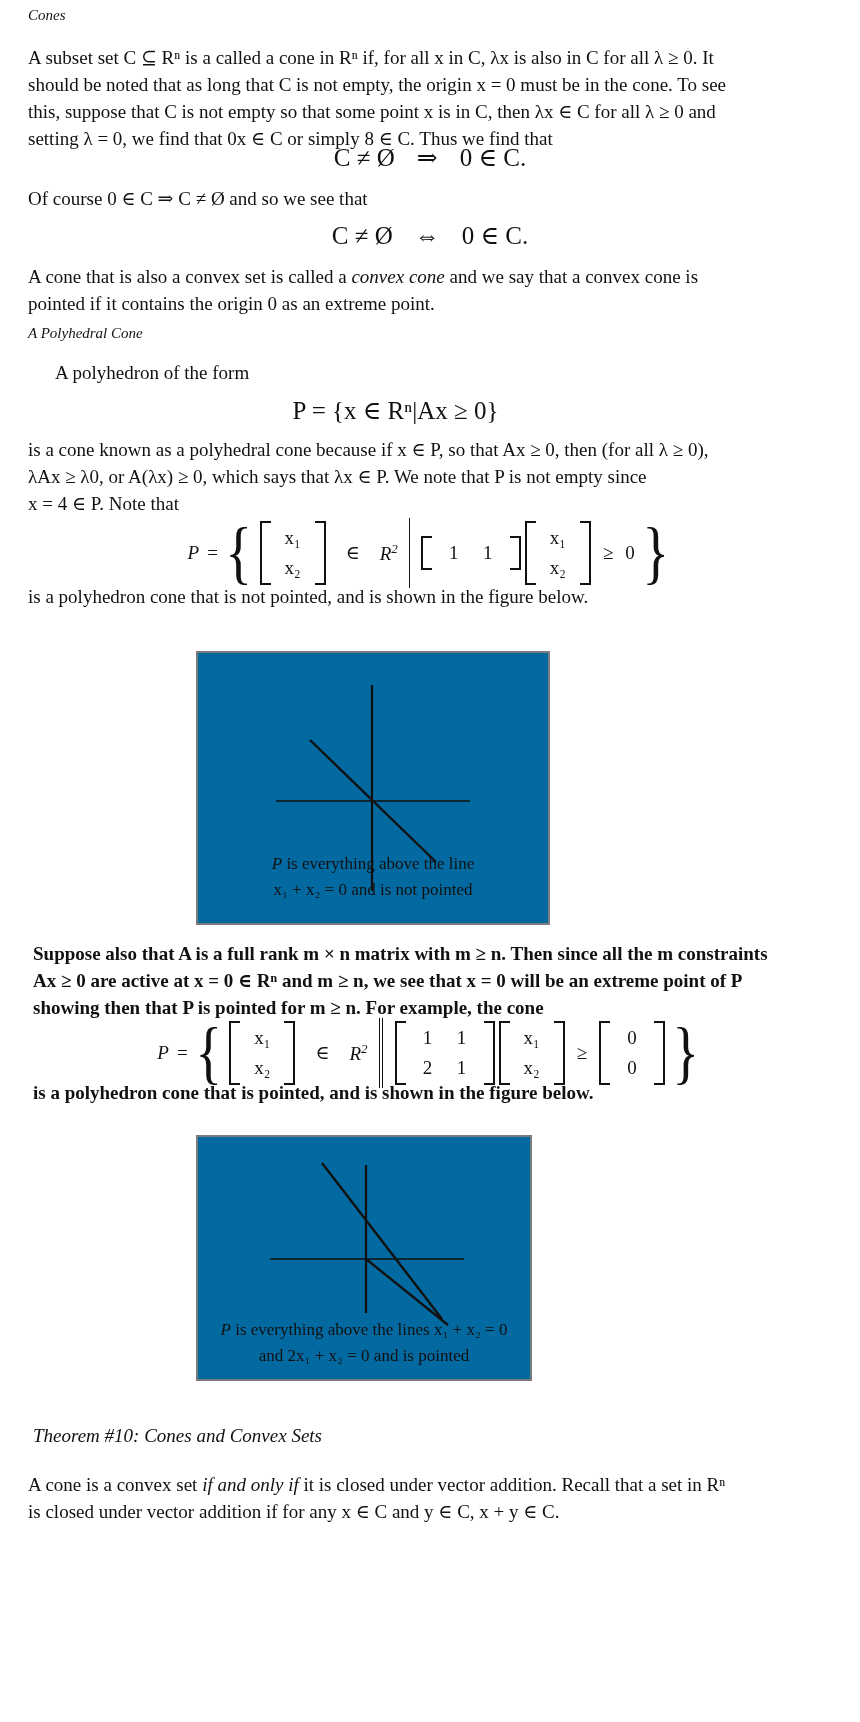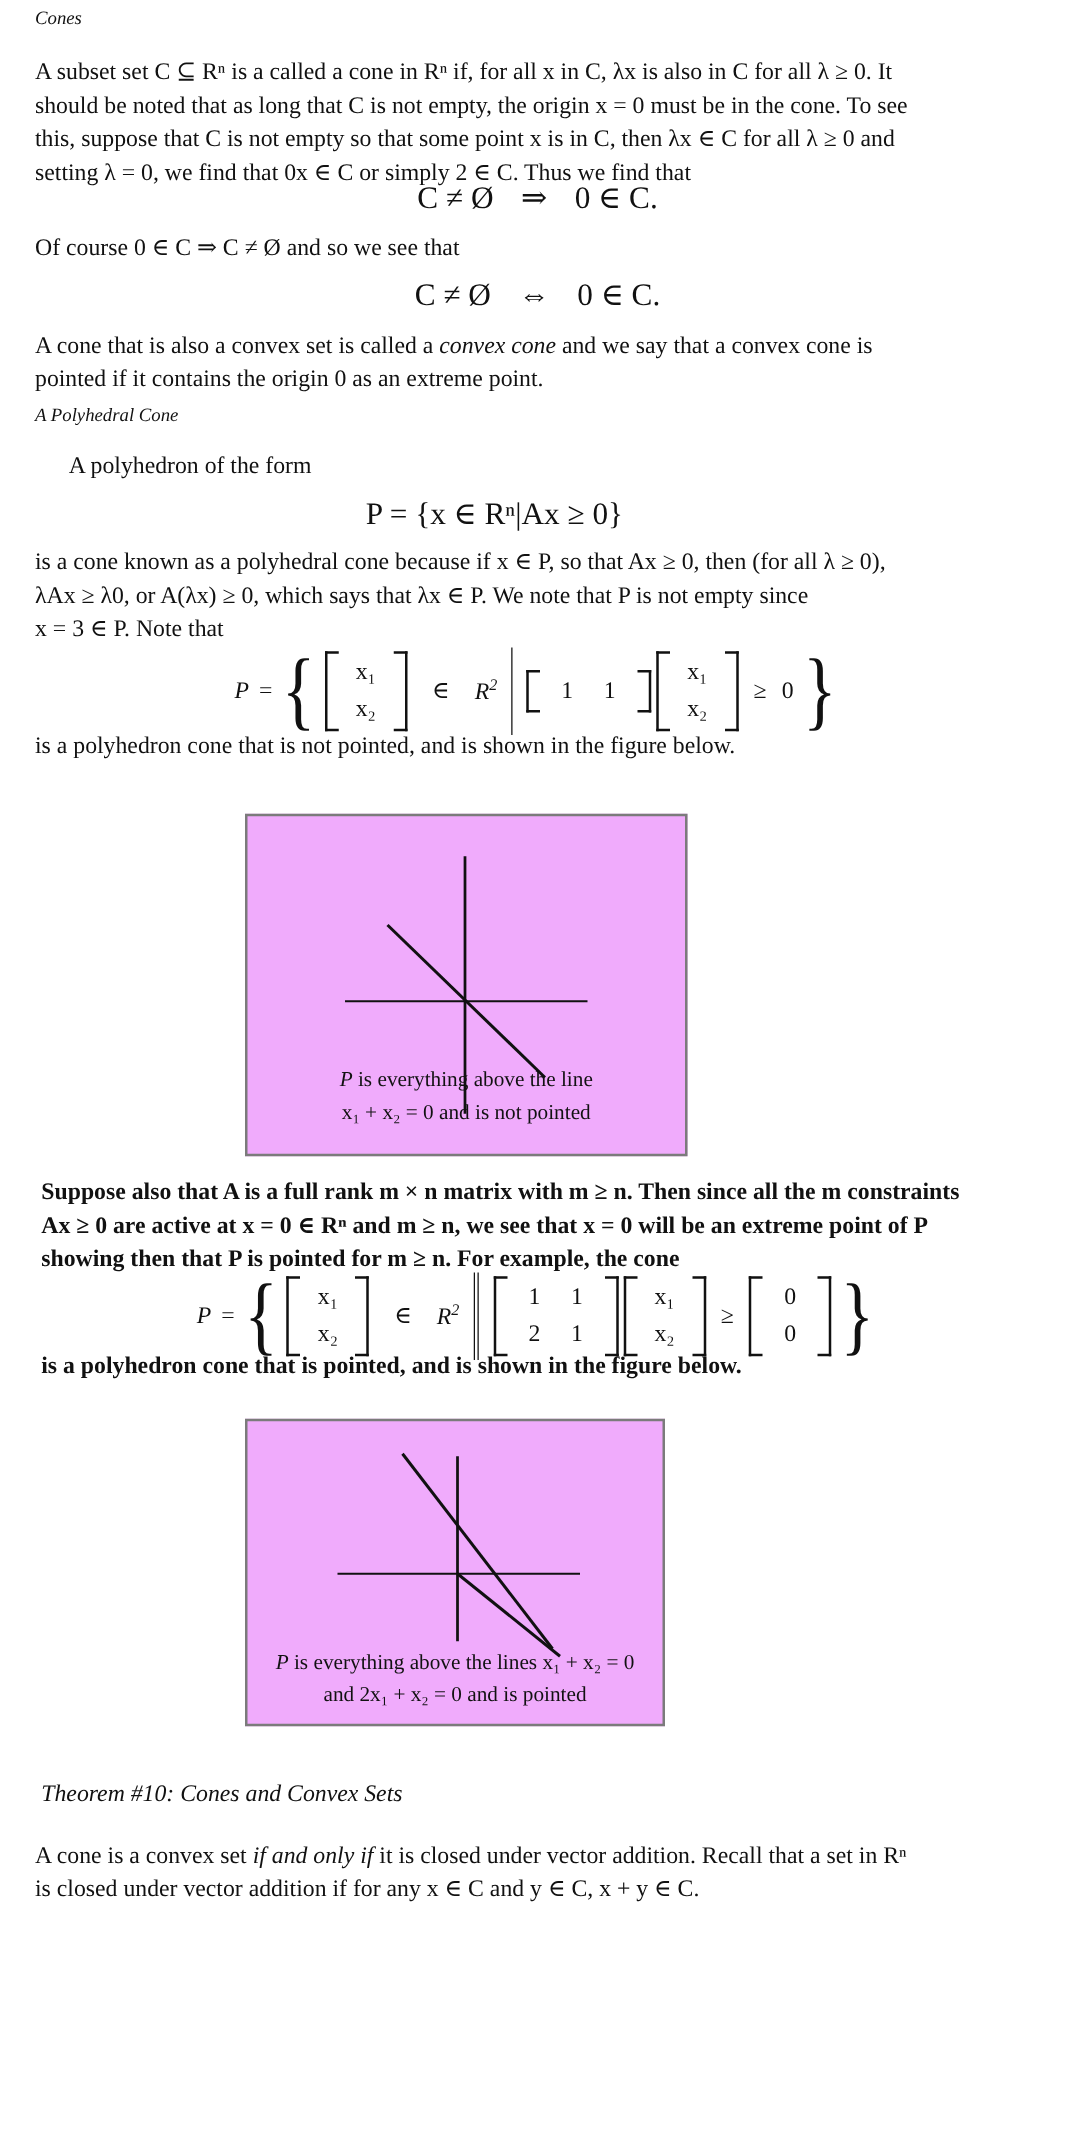--- a/index.html
+++ b/index.html
@@ -93,21 +93,21 @@
     gap: 18px;
     padding: 3px 4px;
     line-height: 1.25;
   }
   .mcell { min-width: 16px; text-align: center; }
   .relop { margin: 0 8px; }
 
   
   .figure {
     border: 2px solid #7b7b7b;
-    background: #f0abfc;
+    background: #0369a1;
     position: relative;
     box-sizing: border-box;
   }
   .figcap {
     position: absolute;
     left: 0;
     right: 0;
     text-align: center;
     font-size: 17px;
     line-height: 1.5;
@@ -122,21 +122,21 @@
 <body>
 
 <div class="page">
 
   <div class="section-head" style="position:absolute; left:28px; top:7px;">Cones</div>
 
   <div class="para" style="position:absolute; left:28px; top:45px; width:810px;">
     <span>A subset set C ⊆ Rⁿ is a called a cone in Rⁿ if, for all x in C, λx is also in C for all λ ≥ 0. It</span><br>
     <span>should be noted that as long that C is not empty, the origin x = 0 must be in the cone. To see</span><br>
     <span>this, suppose that C is not empty so that some point x is in C, then λx ∈ C for all λ ≥ 0 and</span><br>
-    <span>setting λ = 0, we find that 0x ∈ C or simply 2 ∈ C. Thus we find that</span>
+    <span>setting λ = 0, we find that 0x ∈ C or simply 8 ∈ C. Thus we find that</span>
   </div>
 
   <div class="eq" style="position:absolute; left:0; top:143px; width:860px;">
     <span>C ≠ Ø</span><span class="sp"></span><span>⇒</span><span class="sp"></span><span>0 ∈ C.</span>
   </div>
 
   <div class="para" style="position:absolute; left:28px; top:186px; width:810px;">Of course 0 ∈ C ⇒ C ≠ Ø and so we see that</div>
 
   <div class="eq" style="position:absolute; left:0; top:221px; width:860px;">
     <span>C ≠ Ø</span><span class="sp"></span><span>⇔</span><span class="sp"></span><span>0 ∈ C.</span>
@@ -149,21 +149,21 @@
 
   <div class="section-head" style="position:absolute; left:28px; top:325px;">A Polyhedral Cone</div>
 
   <div class="para" style="position:absolute; left:55px; top:360px;">A polyhedron of the form</div>
 
   <div class="eq" style="position:absolute; left:0; top:396px; width:791px;">P = {x ∈ Rⁿ|Ax ≥ 0}</div>
 
   <div class="para" style="position:absolute; left:28px; top:437px; width:810px;">
     <span>is a cone known as a polyhedral cone because if x ∈ P, so that Ax ≥ 0, then (for all λ ≥ 0),</span><br>
     <span>λAx ≥ λ0, or A(λx) ≥ 0, which says that λx ∈ P. We note that P is not empty since</span><br>
-    <span>x = 3 ∈ P. Note that</span>
+    <span>x = 4 ∈ P. Note that</span>
   </div>
 
   <div class="mexpr" style="position:absolute; left:0; top:518px; width:860px;">
     <span class="lbl">P</span>
     <span>=</span>
     <span class="brace tall">{</span>
 
     <span class="matrix">
       <span class="mb l"></span>
       <span class="mcells">

